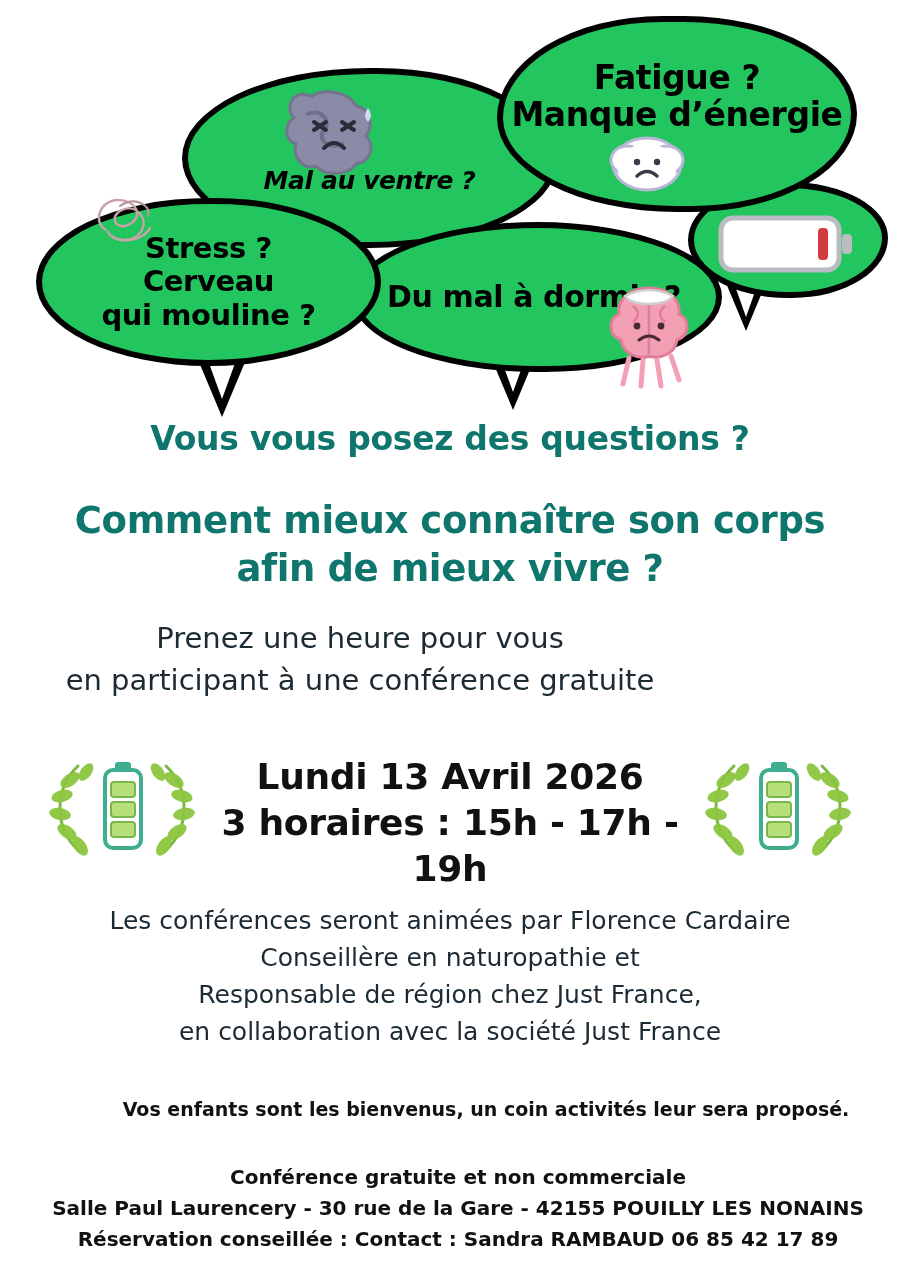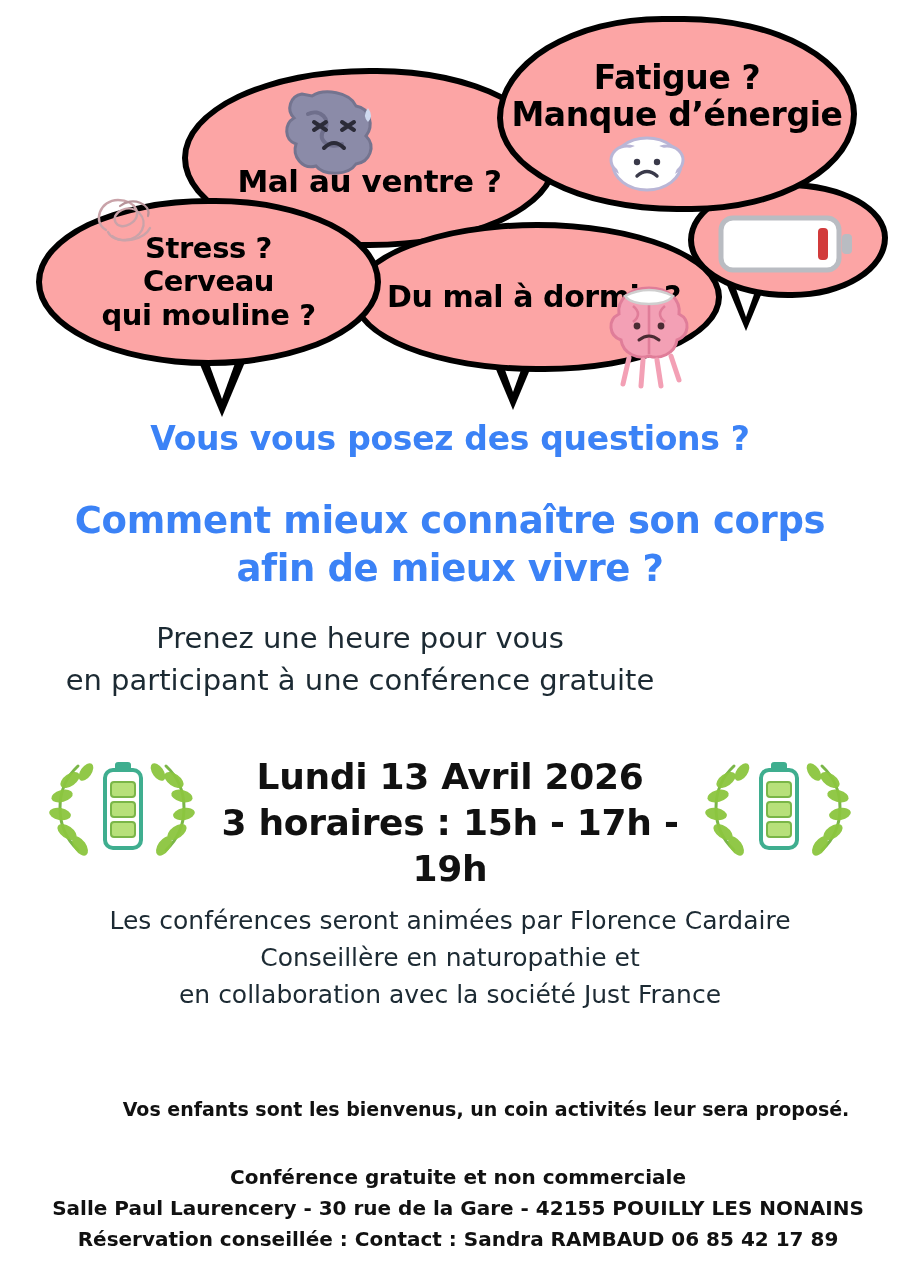--- a/index.html
+++ b/index.html
@@ -18,21 +18,21 @@
 
   
   .bubbles {
     position: absolute;
     left: 0; top: 0;
     width: 900px;
     height: 420px;
   }
   .bubble {
     position: absolute;
-    background: #fca5a5;
+    background: #22c55e;
     border: 6px solid #000000;
     border-radius: 50% / 50%;
     box-sizing: border-box;
     display: flex;
     align-items: center;
     justify-content: center;
     text-align: center;
   }
   .bubble .btext {
     font-family: "DejaVu Sans", sans-serif;
@@ -54,21 +54,21 @@
     z-index: 6;
   }
   #b-fatigue .btext { font-size: 33px; padding-bottom: 34px; }
 
   
   #b-ventre {
     left: 182px; top: 68px; width: 375px; height: 180px;
     border-radius: 50% 48% 50% 48% / 50% 52% 48% 50%;
     z-index: 5;
   }
-  #b-ventre .btext { font-size: 31px; padding-top: 46px; }
+  #b-ventre .btext { font-size: 25px; padding-top: 46px; font-style: italic; }
 
   
   #b-battery {
     left: 688px; top: 182px; width: 200px; height: 116px;
     border-radius: 48% 50% 48% 50% / 50% 48% 52% 50%;
     z-index: 4;
   }
 
   
   #b-stress {
@@ -140,21 +140,21 @@
   #ill-brain { left: 595px; top: 280px; }
   #ill-battery-icon { left: 718px; top: 212px; }
 
   
   .headline {
     position: absolute;
     left: 0; top: 418px;
     width: 900px;
     text-align: center;
     font-weight: bold;
-    color: #3b82f6;
+    color: #0f766e;
   }
   .headline .l1 { font-size: 33px; line-height: 1.28; letter-spacing: -0.3px; }
   .headline .l2 { font-size: 37px; line-height: 1.28; letter-spacing: -0.4px; margin-top: 37px; }
   .headline .l3 { font-size: 37px; line-height: 1.28; letter-spacing: -0.4px; }
 
   
   .intro {
     position: absolute;
     left: 0; top: 618px;
     width: 720px;
@@ -384,20 +384,21 @@
         <rect x="63" y="54" width="24" height="15" rx="3"></rect>
         <rect x="63" y="74" width="24" height="15" rx="3"></rect>
       </g>
     </svg>
   </div>
 </div>
 
 <div class="speakers">
   <div>Les conférences seront animées par Florence Cardaire</div>
   <div>Conseillère en naturopathie et</div>
+  <div>Responsable de région chez Just France,</div>
   <div>en collaboration avec la société Just France</div>
 </div>
 
 <div class="kids">Vos enfants sont les bienvenus, un coin activités leur sera proposé.</div>
 
 <div class="footer">
   <div>Conférence gratuite et non commerciale</div>
   <div>Salle Paul Laurencery - 30 rue de la Gare - 42155 POUILLY LES NONAINS</div>
   <div>Réservation conseillée : Contact : Sandra RAMBAUD 06 85 42 17 89</div>
 </div>

